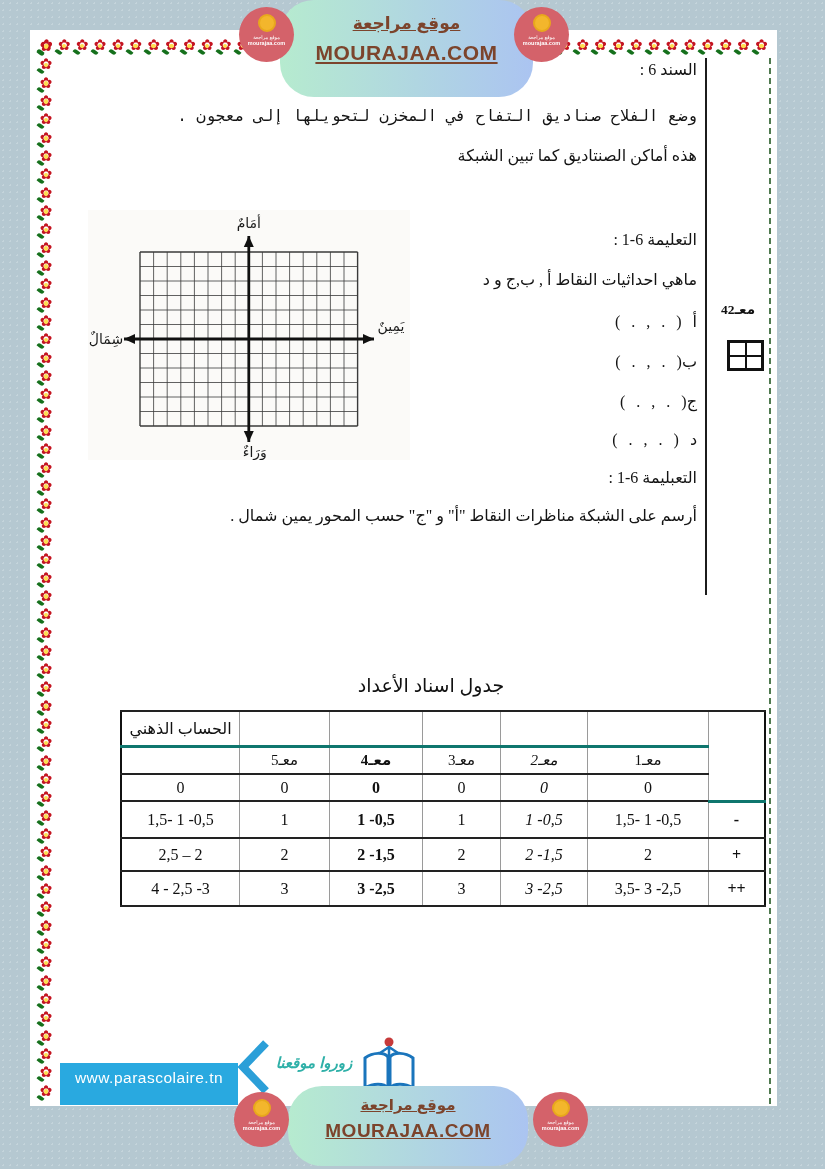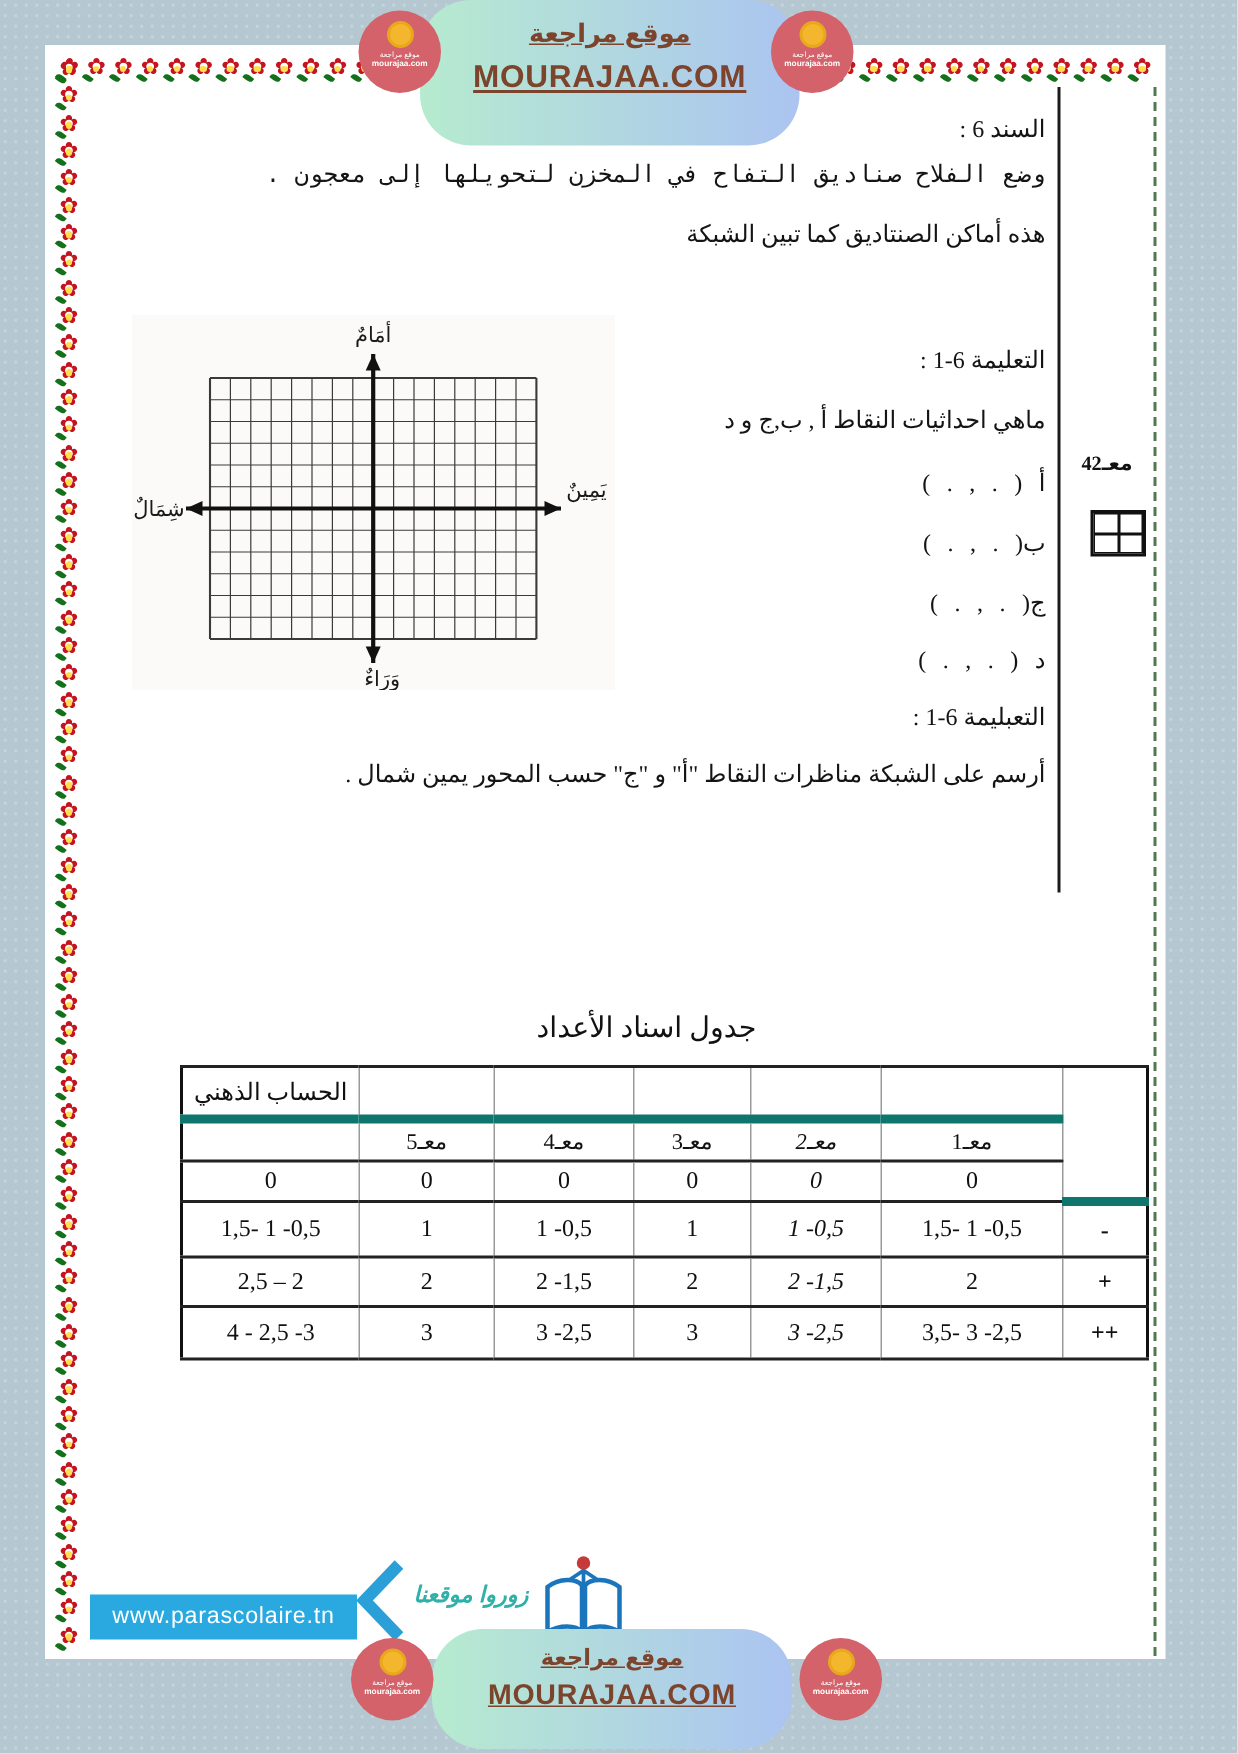--- a/index.html
+++ b/index.html
@@ -38,32 +38,32 @@
   .margin-code{position:absolute;left:712px;top:301px;width:52px;direction:rtl;text-align:center;font-size:13.5px;font-weight:bold;color:#111;z-index:3;}
   .mini-grid{position:absolute;left:727px;top:340px;width:37px;height:31px;border:2px solid #111;box-sizing:border-box;display:grid;grid-template-columns:1fr 1fr;grid-template-rows:1fr 1fr;z-index:3;background:#fff;}
   .mini-grid div{border:0.9px solid #111;}
   
   .figure{position:absolute;left:88px;top:210px;z-index:3;}
   
   .table-title{position:absolute;left:120px;top:674px;width:622px;text-align:center;font-size:19px;color:#111;z-index:3;}
   .table-wrap{position:absolute;left:120px;top:710px;z-index:3;}
   table.numbers{border-collapse:collapse;border:2.5px solid #111;table-layout:fixed;width:622px;direction:rtl;}
   table.numbers td{border-left:1px solid #9a9a9a;border-right:1px solid #9a9a9a;border-top:2px solid #222;border-bottom:2px solid #222;text-align:center;vertical-align:middle;font-size:16px;color:#111;padding:0 2px;overflow:hidden;}
-  tr.r1 td{border-bottom:6px solid #0f766e;}
+  tr.r1 td{border-bottom:3px solid #0f766e;}
   tr.r2 td{border-top:1px solid #b8b8b8;}
   tr.r1{height:35px;} tr.r2{height:28px;} tr.r3{height:27px;}
   tr.r4{height:37px;} tr.r5{height:33px;} tr.r6{height:35px;}
   td.col-sym{width:51px;font-weight:bold;border-left:2.5px solid #111;}
   td.col-m1{width:116px;} td.col-m2{width:82px;font-style:italic;}
   td.col-m3{width:73px;border-left:2.5px solid #111;}
-  td.col-m4{width:88px;} td.col-m5{width:85px;} td.col-wide{width:113px;}
+  td.col-m4{width:88px;font-weight:bold;} td.col-m5{width:85px;} td.col-wide{width:113px;}
   td.mental{text-align:right;vertical-align:top;padding:1px 6px;font-size:15px;}
   tr.r2 td{font-size:15px;}
   
-  .site-banner{position:absolute;left:60px;top:1063px;width:178px;height:30px;background:#29a9e0;color:#ffffff;font-family:"Liberation Sans","DejaVu Sans",sans-serif;font-size:15.5px;line-height:30px;text-align:center;letter-spacing:.5px;z-index:4;}
+  .site-banner{position:absolute;left:60px;top:1063px;width:178px;height:42px;background:#29a9e0;color:#ffffff;font-family:"Liberation Sans","DejaVu Sans",sans-serif;font-size:15.5px;line-height:30px;text-align:center;letter-spacing:.5px;z-index:4;}
   .logo-group{position:absolute;left:236px;top:1034px;width:190px;height:64px;z-index:4;font-style:italic;}
   .visit-text{position:absolute;left:32px;top:20px;width:92px;direction:rtl;text-align:center;color:#2fb0a8;font-weight:bold;font-size:15px;font-family:"Liberation Sans","DejaVu Sans",sans-serif;}
 </style>
 </head>
 <body>
 
 <div class="page"></div>
 
 <div class="border-top">
     <span class="flower"><b></b>✿<i></i></span>
@@ -198,21 +198,21 @@
 
 <div class="vline"></div>
 <div class="margin-code">معـ42</div>
 <div class="mini-grid">
   <div></div>
     <div></div>
   <div></div>
     <div></div>
 </div>
 
-<div class="doc-line" style="top:76px;">السند 6 :</div>
+<div class="doc-line" style="top:60px;">السند 6 :</div>
 <div class="doc-line" style="top:106px;font-family:Liberation Mono, monospace;">وضع الفلاح صناديق التفاح في المخزن لتحويلها إلى معجون .</div>
 <div class="doc-line" style="top:146px;">هذه أماكن الصنتاديق كما تبين الشبكة</div>
 <div class="doc-line" style="top:230px;">التعليمة 6-1 :</div>
 <div class="doc-line" style="top:270px;">ماهي احداثيات النقاط أ , ب,ج و د</div>
 <div class="doc-line point-line" style="top:312px;">أ ( .  ,  . )</div>
 <div class="doc-line point-line" style="top:352px;">ب( .  ,  . )</div>
 <div class="doc-line point-line" style="top:392px;">ج( .  ,  . )</div>
 <div class="doc-line point-line" style="top:430px;">د ( .  ,  . )</div>
 <div class="doc-line" style="top:468px;">التعبليمة 6-1 :</div>
 <div class="doc-line" style="top:506px;">أرسم على الشبكة مناظرات النقاط "أ" و "ج" حسب المحور يمين شمال .</div>

